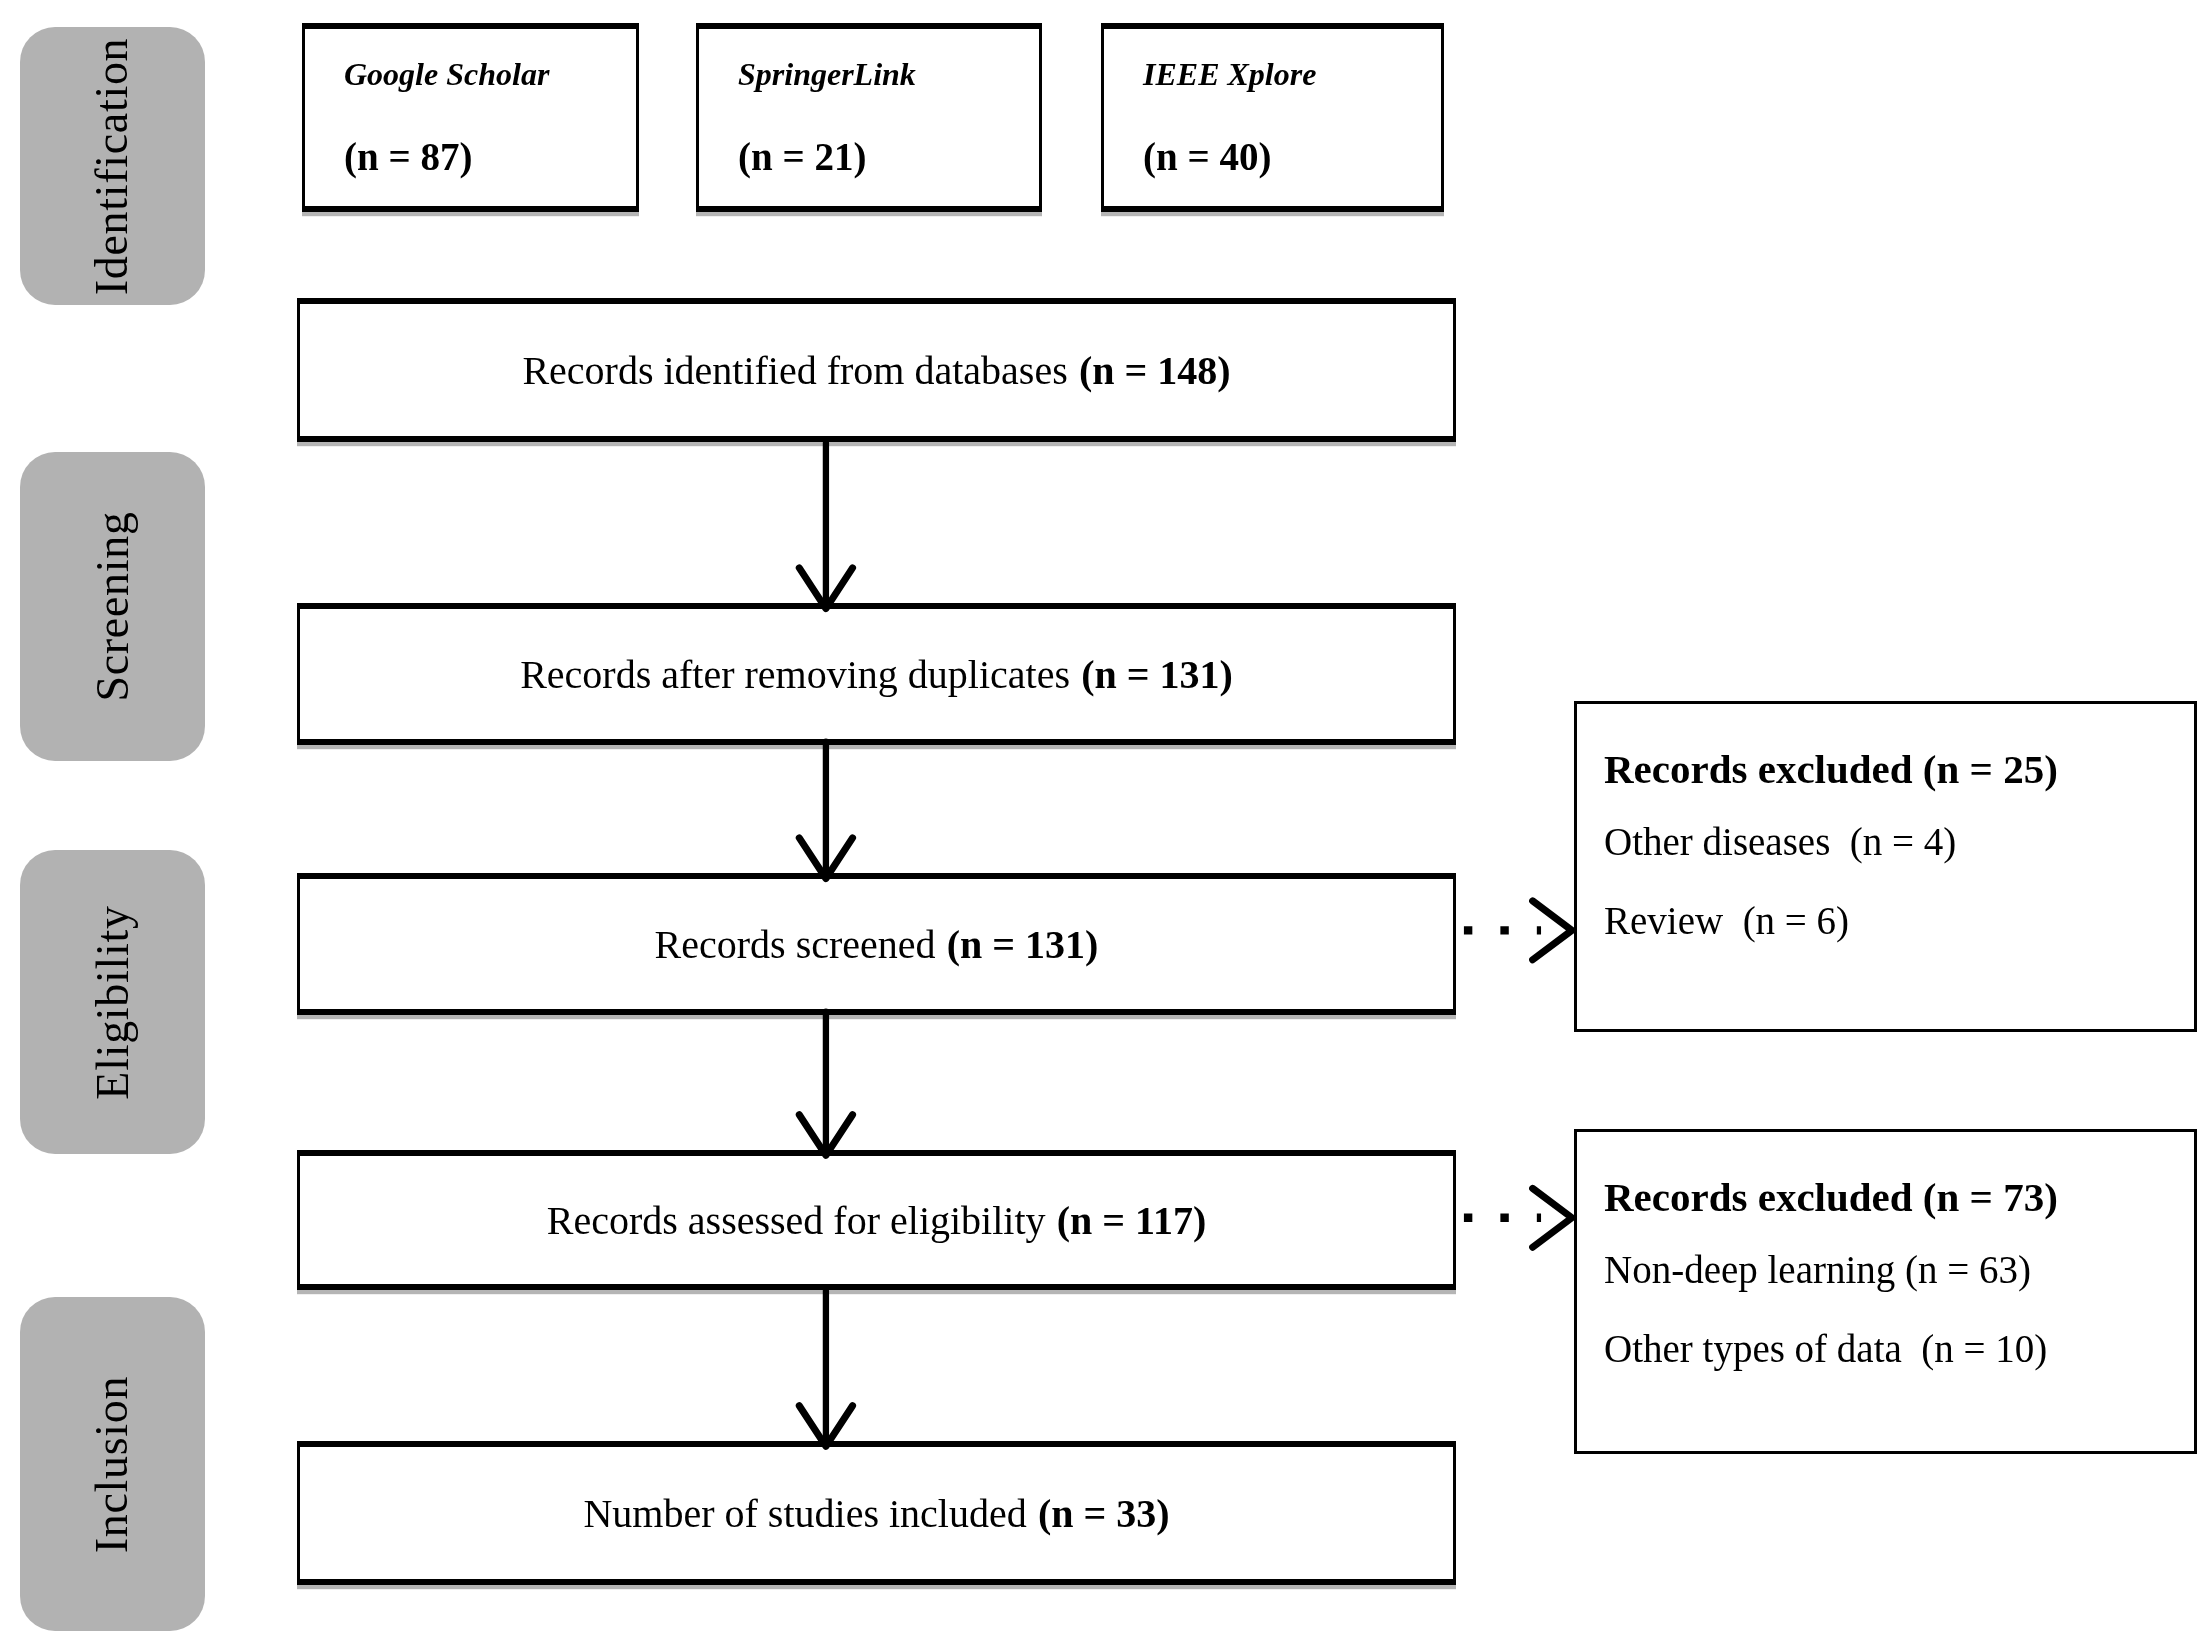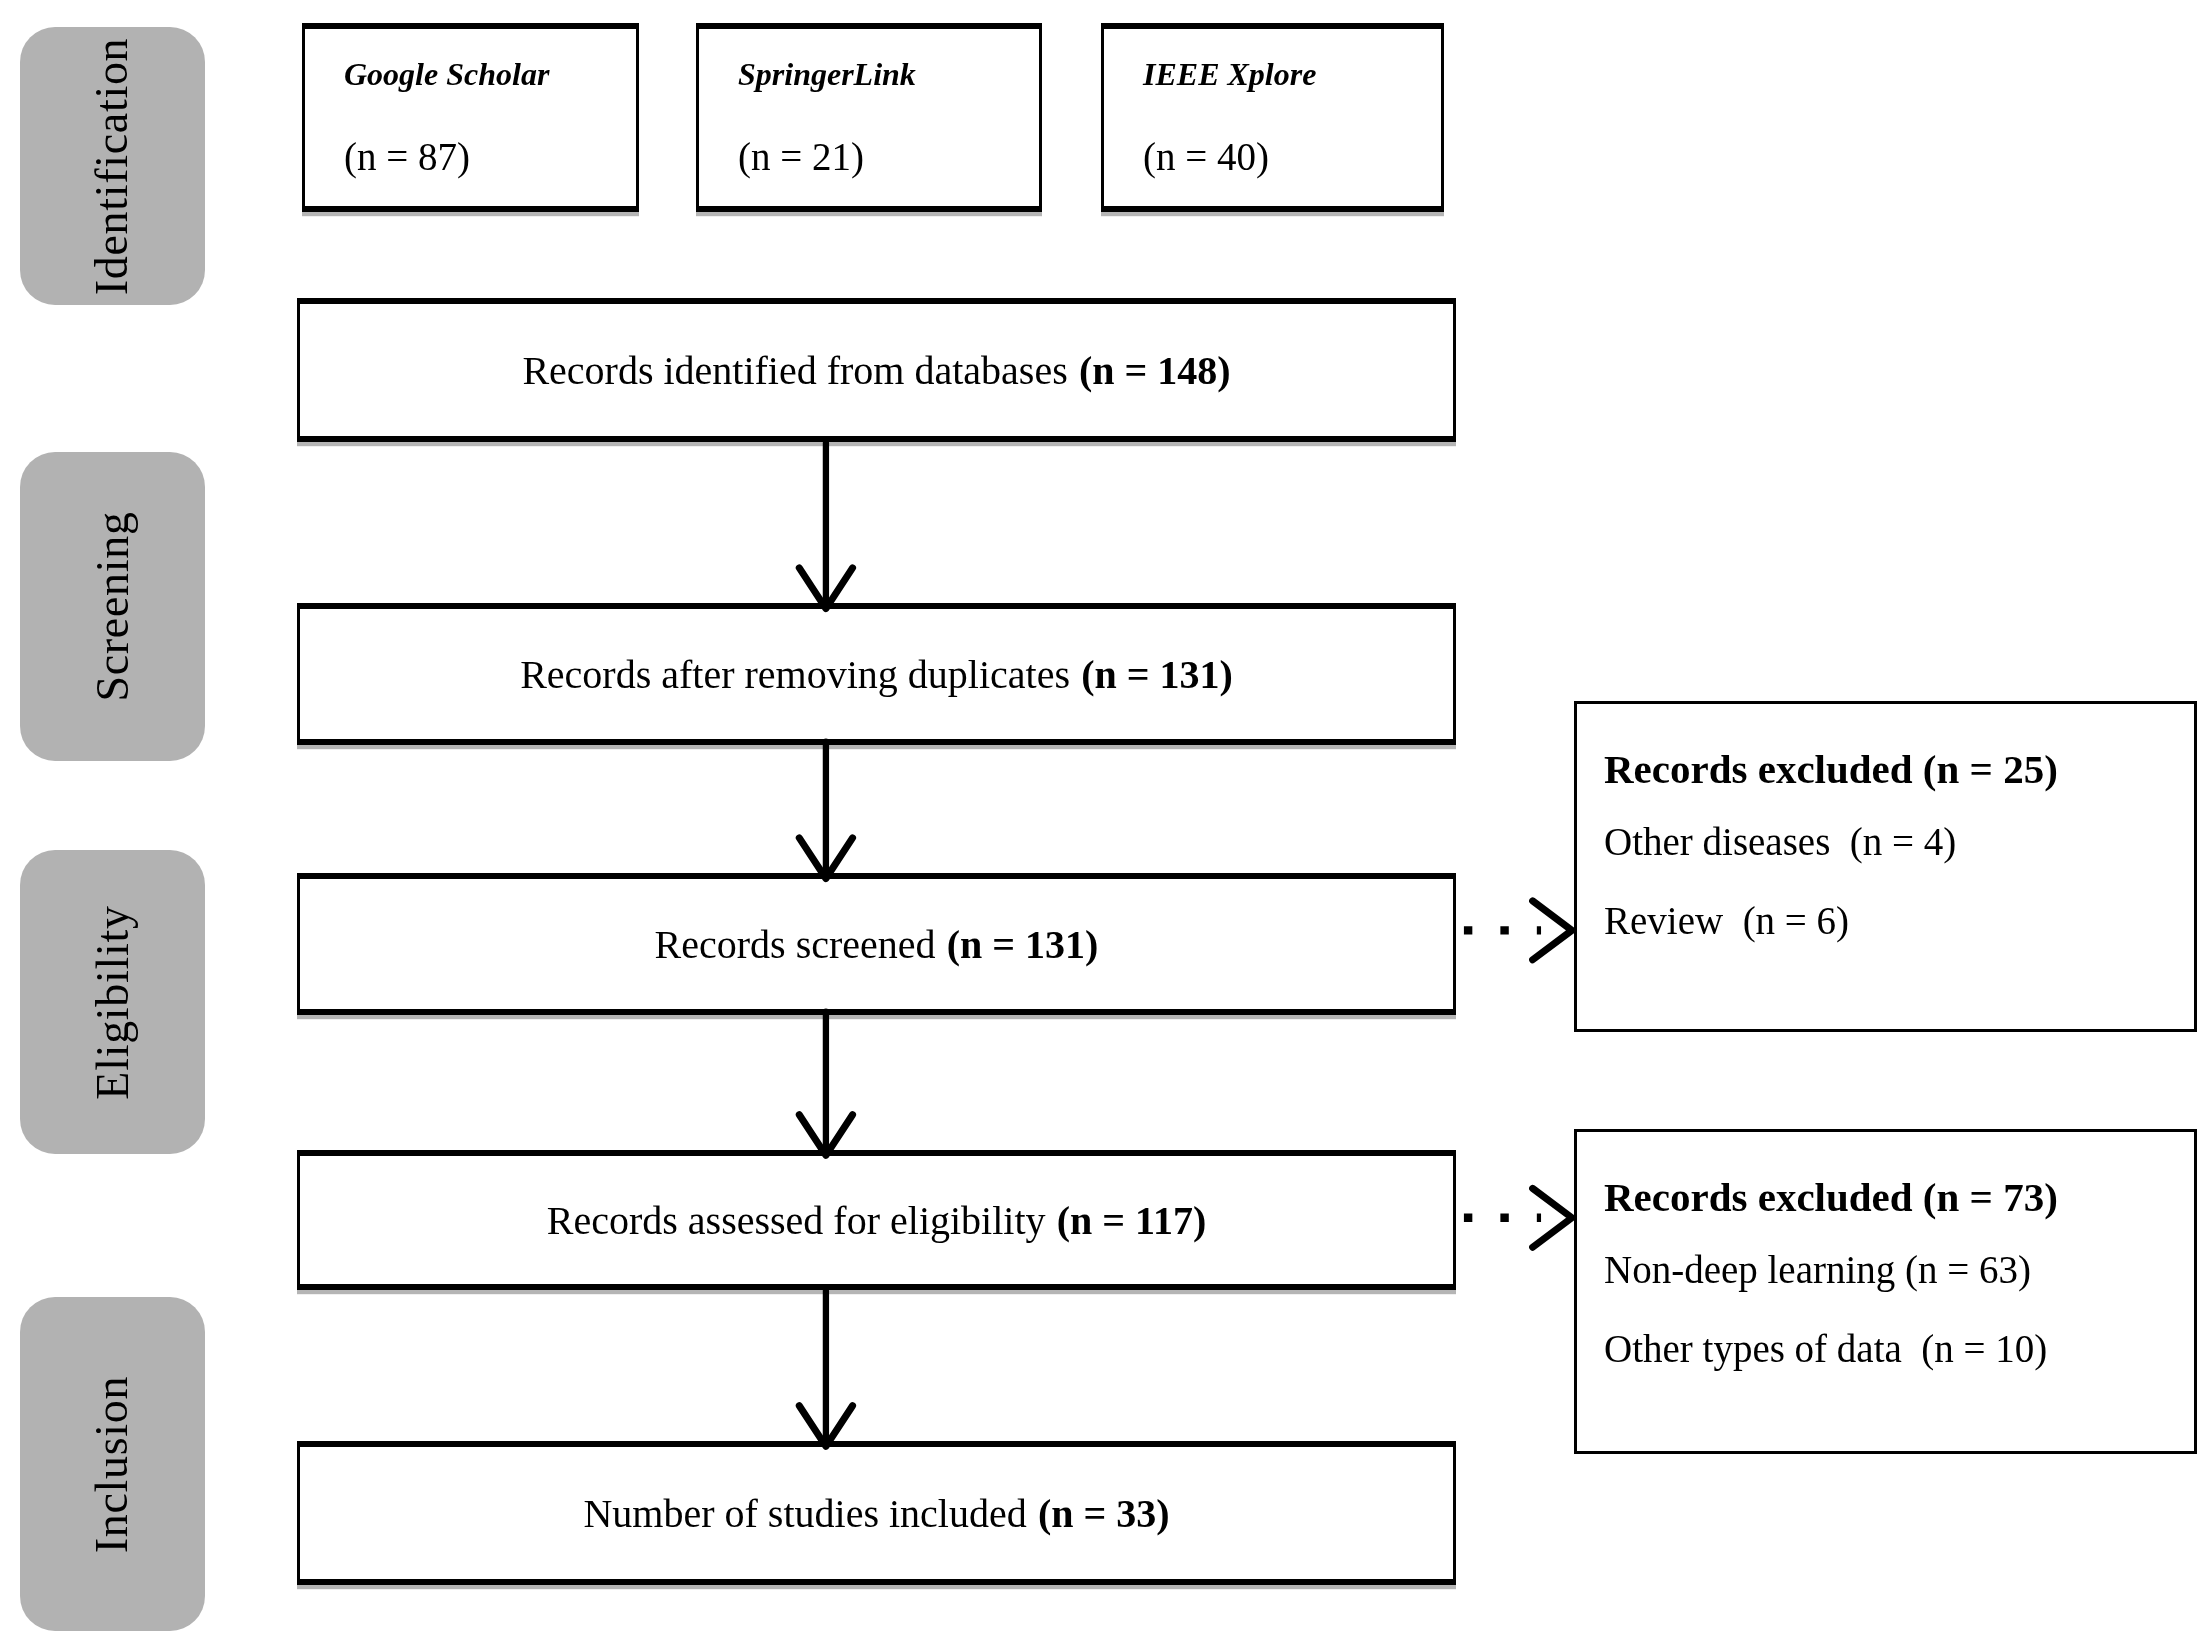--- a/index.html
+++ b/index.html
@@ -55,21 +55,21 @@
     align-items: flex-start;
     padding-left: 39px;
     gap: 41px;
     top: 23px;
     height: 189px;
   }
   #source-0 { left: 302px;  width: 337px; }
   #source-1 { left: 696px;  width: 346px; }
   #source-2 { left: 1101px; width: 343px; }
   .source-name  { font-style: italic; font-size: 32px; font-weight: bold; }
-  .source-count { font-weight: normal;  font-size: 39px; }
+  .source-count { font-weight: bold;  font-size: 39px; }
 
   
   .flow-box {
     left: 297px;
     width: 1159px;
     display: flex;
     align-items: center;
     justify-content: center;
     text-align: center;
     font-size: 40px;

